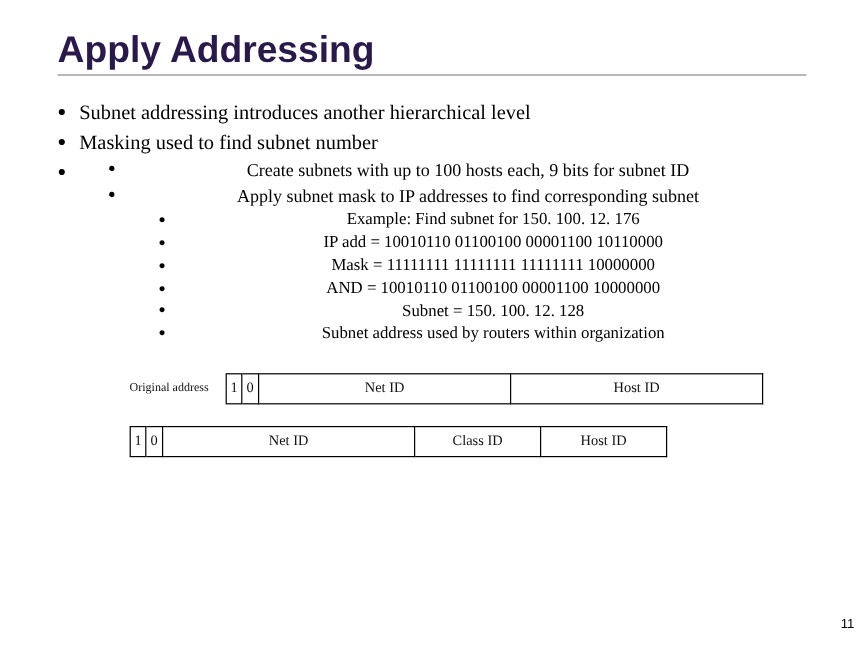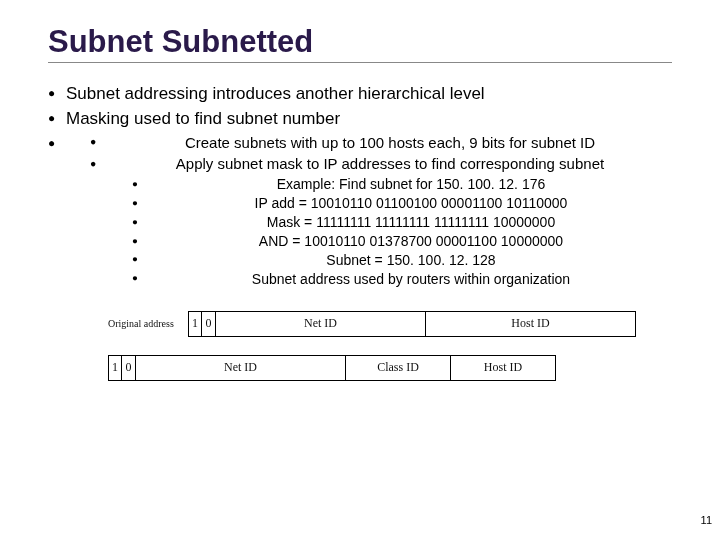--- a/index.html
+++ b/index.html
@@ -29,20 +29,21 @@
   }
   ul {
     list-style: none;
     margin: 0;
     padding: 0;
   }
   li {
     position: relative;
     padding-left: 18px;
     line-height: 1.35;
+    font-family: Liberation Serif, serif;
   }
   li::before {
     content: "●";
     position: absolute;
     left: 0;
     top: 0.15em;
     font-size: 0.7em;
     color: #000;
   }
   .lvl1 > li { font-size: 17px; margin-bottom: 2px; }
@@ -93,35 +94,35 @@
     right: 8px;
     font-size: 11px;
     color: #000;
   }
 </style>
 </head>
 <body>
 
 <div class="slide">
 
-  <h1>Subnet Subnetted</h1>
+  <h1>Apply Addressing</h1>
 
   <ul class="lvl1">
     <li>Subnet addressing introduces another hierarchical level</li>
     <li>Masking used to find subnet number</li>
     <li>
       <ul class="lvl2">
         <li>Create subnets with up to 100 hosts each, 9 bits for subnet ID</li>
         <li>
           <span>Apply subnet mask to IP addresses to find corresponding subnet</span>
           <ul class="lvl3">
             <li>Example:  Find subnet for 150. 100. 12. 176</li>
             <li>IP add = 10010110 01100100 00001100 10110000</li>
             <li>Mask   = 11111111 11111111 11111111 10000000</li>
-            <li>AND    = 10010110 01378700 00001100 10000000</li>
+            <li>AND    = 10010110 01100100 00001100 10000000</li>
             <li>Subnet = 150. 100. 12. 128</li>
             <li>Subnet address used by routers within organization</li>
           </ul>
         </li>
       </ul>
     </li>
   </ul>
 
   <div class="diagram">
     <div class="diagram-row">

